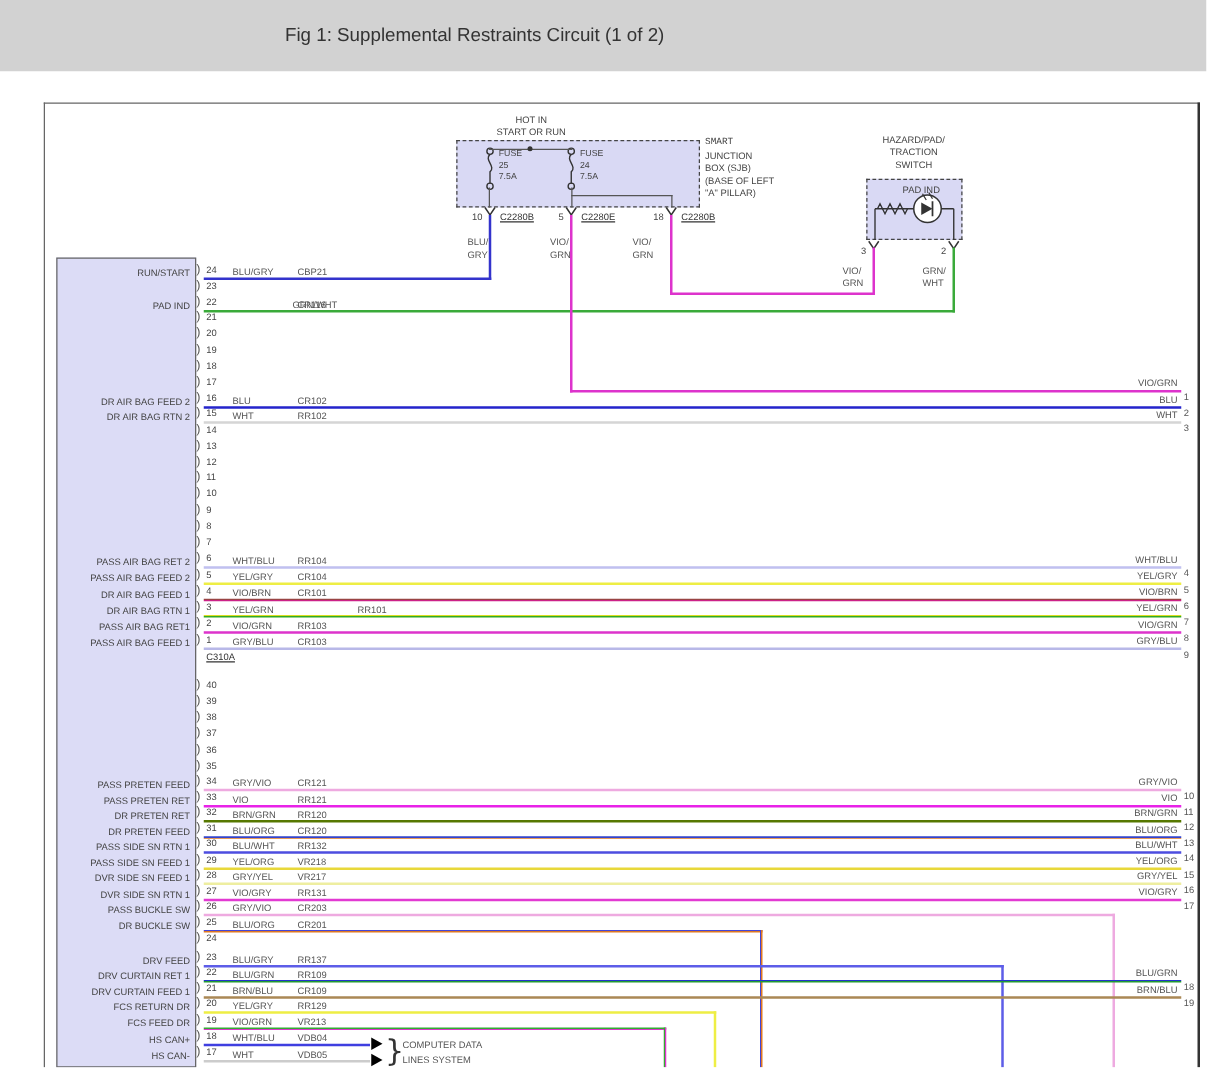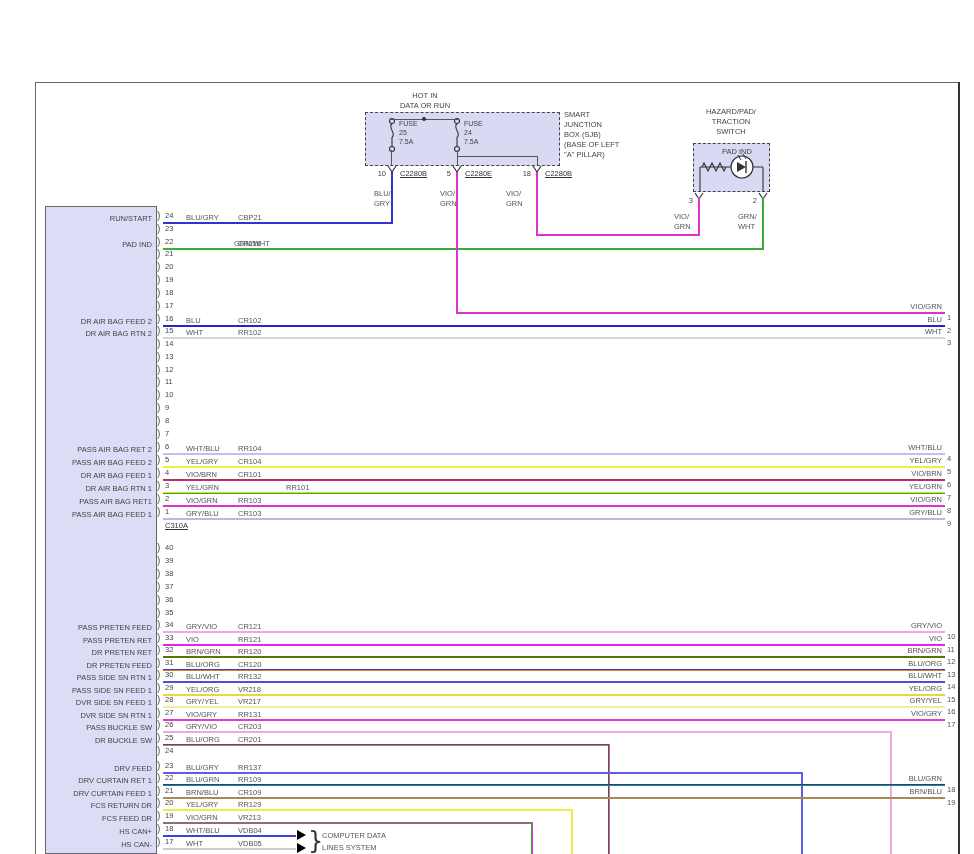--- a/index.html
+++ b/index.html
@@ -19,33 +19,36 @@
   .bracket{position:absolute;font-size:10px;line-height:10px;color:#555;}
   .arrowr{position:absolute;width:0;height:0;border-top:5px solid transparent;
           border-bottom:5px solid transparent;border-left:9px solid #000;}
   .brace{position:absolute;font-size:24px;color:#333;font-family:"DejaVu Sans",sans-serif;}
   svg{position:absolute;overflow:visible;}
 </style>
 </head>
 <body>
 <div id="stage">
 
+<div class="titlebar">
+  <span class="titletext">Fig 1: Supplemental Restraints Circuit (1 of 2)</span>
+</div>
 
 <div id="diagram" style="position:absolute;left:0;top:0;width:974px;height:854px;">
 
   <div class="bline" style="left:35px;top:82px;width:925px;height:1px;"></div>
   <div class="bline" style="left:35px;top:82px;width:1px;height:772px;"></div>
   <div class="bline" style="left:958px;top:82px;width:2px;height:772px;background:#333;"></div>
 
   <div class="box" style="left:45px;top:206px;width:112px;height:648px;"></div>
 
   <div class="dashedbox" style="left:365px;top:112px;width:195px;height:54px;"></div>
   <div class="t ctr" style="left:365px;top:91px;width:120px;">HOT IN</div>
-  <div class="t ctr" style="left:365px;top:101px;width:120px;">DATA OR RUN</div>
-  <div class="t" style="left:564px;top:110px;">SMART</div>
+  <div class="t ctr" style="left:365px;top:101px;width:120px;">START OR RUN</div>
+  <div class="t" style="left:564px;top:110px;font-family:Liberation Mono, monospace;">SMART</div>
   <div class="t" style="left:564px;top:120px;">JUNCTION</div>
   <div class="t" style="left:564px;top:130px;">BOX (SJB)</div>
   <div class="t" style="left:564px;top:140px;">(BASE OF LEFT</div>
   <div class="t" style="left:564px;top:150px;">"A" PILLAR)</div>
 
   <div class="t ctr" style="left:681px;top:107px;width:100px;">HAZARD/PAD/</div>
   <div class="t ctr" style="left:681px;top:117px;width:100px;">TRACTION</div>
   <div class="t ctr" style="left:681px;top:127px;width:100px;">SWITCH</div>
   <div class="dashedbox" style="left:693px;top:143px;width:77px;height:49px;"></div>
   <div class="t ctr" style="left:702px;top:147px;width:70px;">PAD IND</div>

